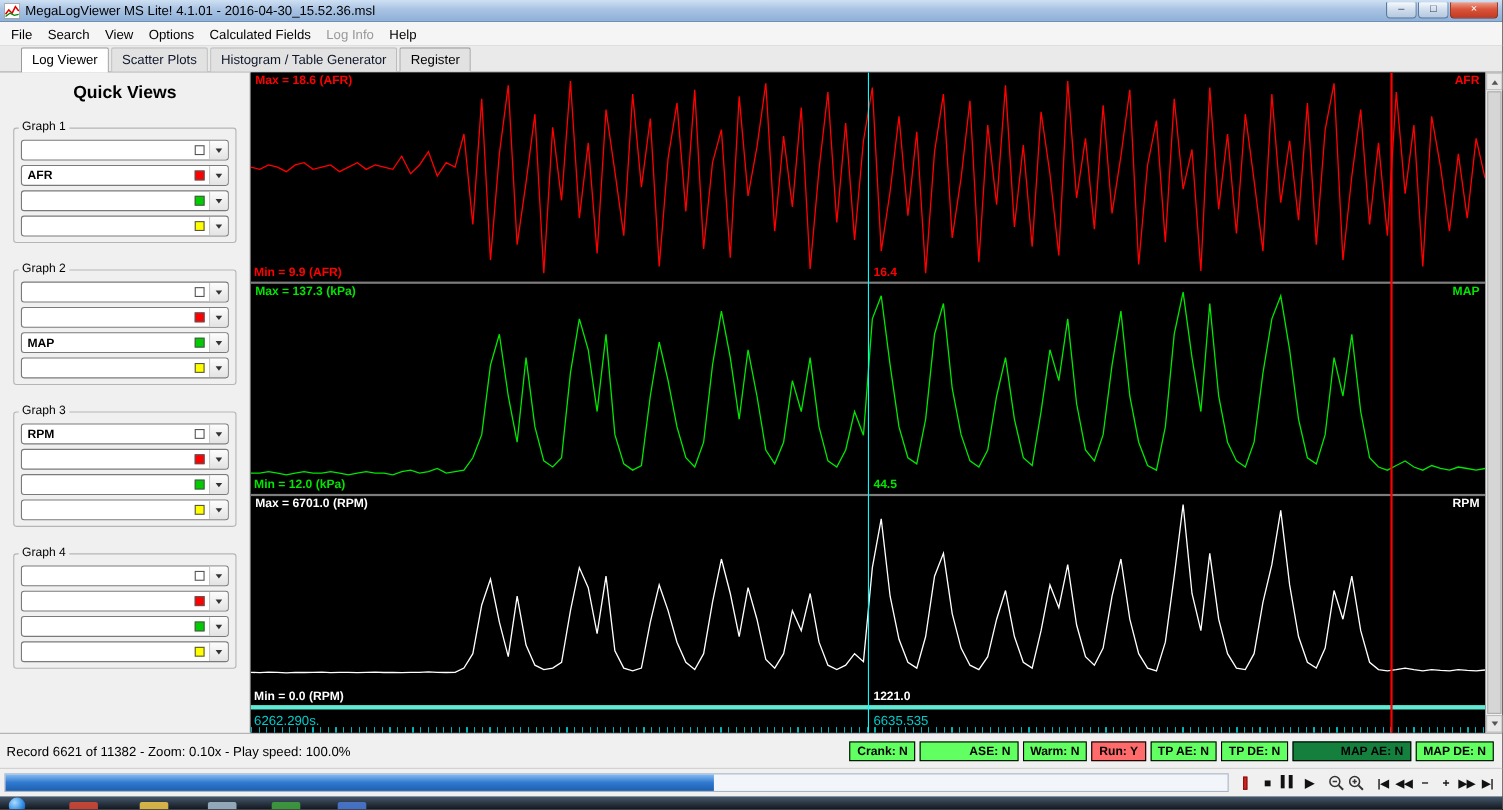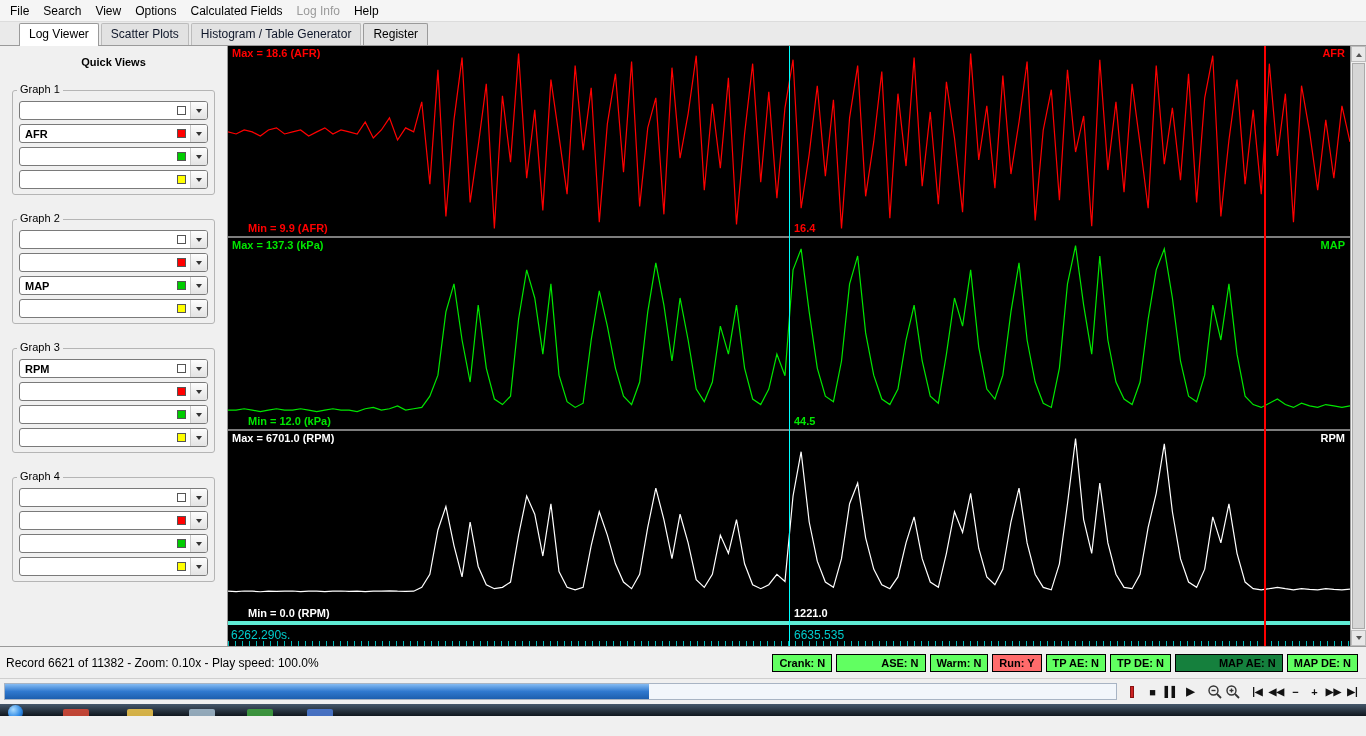--- a/index.html
+++ b/index.html
@@ -23,42 +23,42 @@
   
   .tabbar { height:24px; background:#eaeaea; display:flex; align-items:flex-end; padding-left:19px; border-bottom:1px solid #9a9a9a; }
   .tab { font-size:12px; padding:3px 9px 4px; border:1px solid #9a9a9a; border-bottom:none; background:#e2e2e2; margin-right:2px; border-radius:2px 2px 0 0; white-space:nowrap; }
   .tab.active { background:#fff; position:relative; top:1px; padding-bottom:5px; }
   .tab.disabled { color:#0f172a; border-color:#bcbcbc; }
 
   
   .main { display:flex; height:600px; }
 
   .sidebar { width:228px; background:#f0f0f0; border-right:1px solid #9a9a9a; padding-top:10px; flex:none; }
-  .qv-title { text-align:center; font-weight:bold; font-size:11px; margin-bottom:4px; }
+  .qv-title { text-align:center; font-weight:bold; font-size:16px; margin-bottom:4px; }
   .group { margin:0 12px 6px; }
   .group-label { font-size:11px; background:#f0f0f0; display:inline-block; position:relative; top:7px; left:5px; padding:0 3px; z-index:2; }
   .group-box { border:1px solid #b5b5b5; border-radius:3px; padding:10px 6px 5px; }
   .combo { height:19px; border:1px solid #7a7a7a; border-radius:3px; background:#fff; display:flex; align-items:center; margin-bottom:4px; padding-left:5px; font-size:11px; font-weight:bold; overflow:hidden; }
   .combo:last-child { margin-bottom:0; }
   .combo-text { flex:1; }
   .swatch { width:9px; height:9px; border:1px solid #555; margin-right:4px; flex:none; }
   .combo-arrow { width:17px; align-self:stretch; border-left:1px solid #c8c8c8; background:linear-gradient(#fdfdfd,#e3e3e3); display:flex; align-items:center; justify-content:center; flex:none; }
   .tri-down { width:0; height:0; border:3px solid transparent; border-top:4px solid #333; margin-top:3px; }
 
   
   .chart-wrap { flex:1; display:flex; background:#000; position:relative; min-width:0; }
   .charts-col { flex:1; position:relative; min-width:0; }
   .chart-panel { position:relative; background:#000; }
   .panel-1 { height:190px; }
   .panel-2 { height:193px; border-top:2px solid #7d7d7d; }
   .panel-3 { height:192px; border-top:2px solid #7d7d7d; }
   .chart-svg { position:absolute; inset:0; width:100%; height:100%; display:block; }
   .lbl { position:absolute; font-size:11px; font-weight:bold; z-index:4; white-space:nowrap; }
   .lbl-max { top:1px; left:4px; }
-  .lbl-min { bottom:2px; left:20px; }
+  .lbl-min { bottom:2px; left:3px; }
   .lbl-name { top:1px; right:5px; }
   .lbl-cursor { bottom:2px; margin-left:5px; }
 
   .timeline { height:25px; border-top:4px solid #5eead4; position:relative; background:#000; }
   .tl-start { position:absolute; top:3px; left:3px; font-size:12px; z-index:4; }
   .tl-cursor { position:absolute; top:3px; margin-left:5px; font-size:12px; z-index:4; }
   .tl-ticks { position:absolute; left:0; right:0; bottom:0; height:5px; background:repeating-linear-gradient(90deg, #00cccc 0 1px, transparent 1px 7px); opacity:.9; }
 
   .cursor-line { position:absolute; top:0; bottom:0; width:1px; z-index:6; }
   .marker-line { position:absolute; top:0; bottom:0; width:2px; z-index:6; }
@@ -89,20 +89,35 @@
   .taskbar { height:12px; background:linear-gradient(#46586c,#10161e); display:flex; align-items:flex-end; overflow:hidden; }
   .orb { width:15px; height:15px; border-radius:50%; background:radial-gradient(circle at 35% 30%, #aadcff, #2e8ae6 55%, #0a3a80); margin-left:8px; margin-bottom:-4px; flex:none; }
   .tb-chip { width:26px; height:9px; border-radius:2px 2px 0 0; margin-bottom:-2px; flex:none; opacity:.9; }
   .tb-chip.c1 { margin-left:40px; } .tb-chip.c2 { margin-left:38px; } .tb-chip.c3 { margin-left:36px; } .tb-chip.c4 { margin-left:32px; } .tb-chip.c5 { margin-left:34px; }
 </style>
 </head>
 <body>
 
 <div class="screen">
 
+  <div class="titlebar">
+    <span class="app-icon">
+      <svg viewBox="0 0 14 14" width="14" height="14">
+          <rect x="0" y="0" width="14" height="14" fill="#fff" stroke="#888"></rect>
+          <polyline points="1,10 4,6 7,9 10,3 13,7" fill="none" stroke="#d00" stroke-width="1.4"></polyline>
+          <polyline points="1,12 5,9 9,11 13,10" fill="none" stroke="#080" stroke-width="1.2"></polyline>
+        </svg>
+    </span>
+    <span class="title-text">MegaLogViewer MS Lite! 4.1.01 - 2016-04-30_15.52.36.msl</span>
+    <div class="win-buttons">
+      <div class="win-btn">–</div>
+      <div class="win-btn">□</div>
+      <div class="win-btn close">×</div>
+    </div>
+  </div>
 
   <div class="menubar">
     <span class="menu-item">File</span>
     <span class="menu-item">Search</span>
     <span class="menu-item">View</span>
     <span class="menu-item">Options</span>
     <span class="menu-item">Calculated Fields</span>
     <span class="menu-item disabled">Log Info</span>
     <span class="menu-item">Help</span>
   </div>

